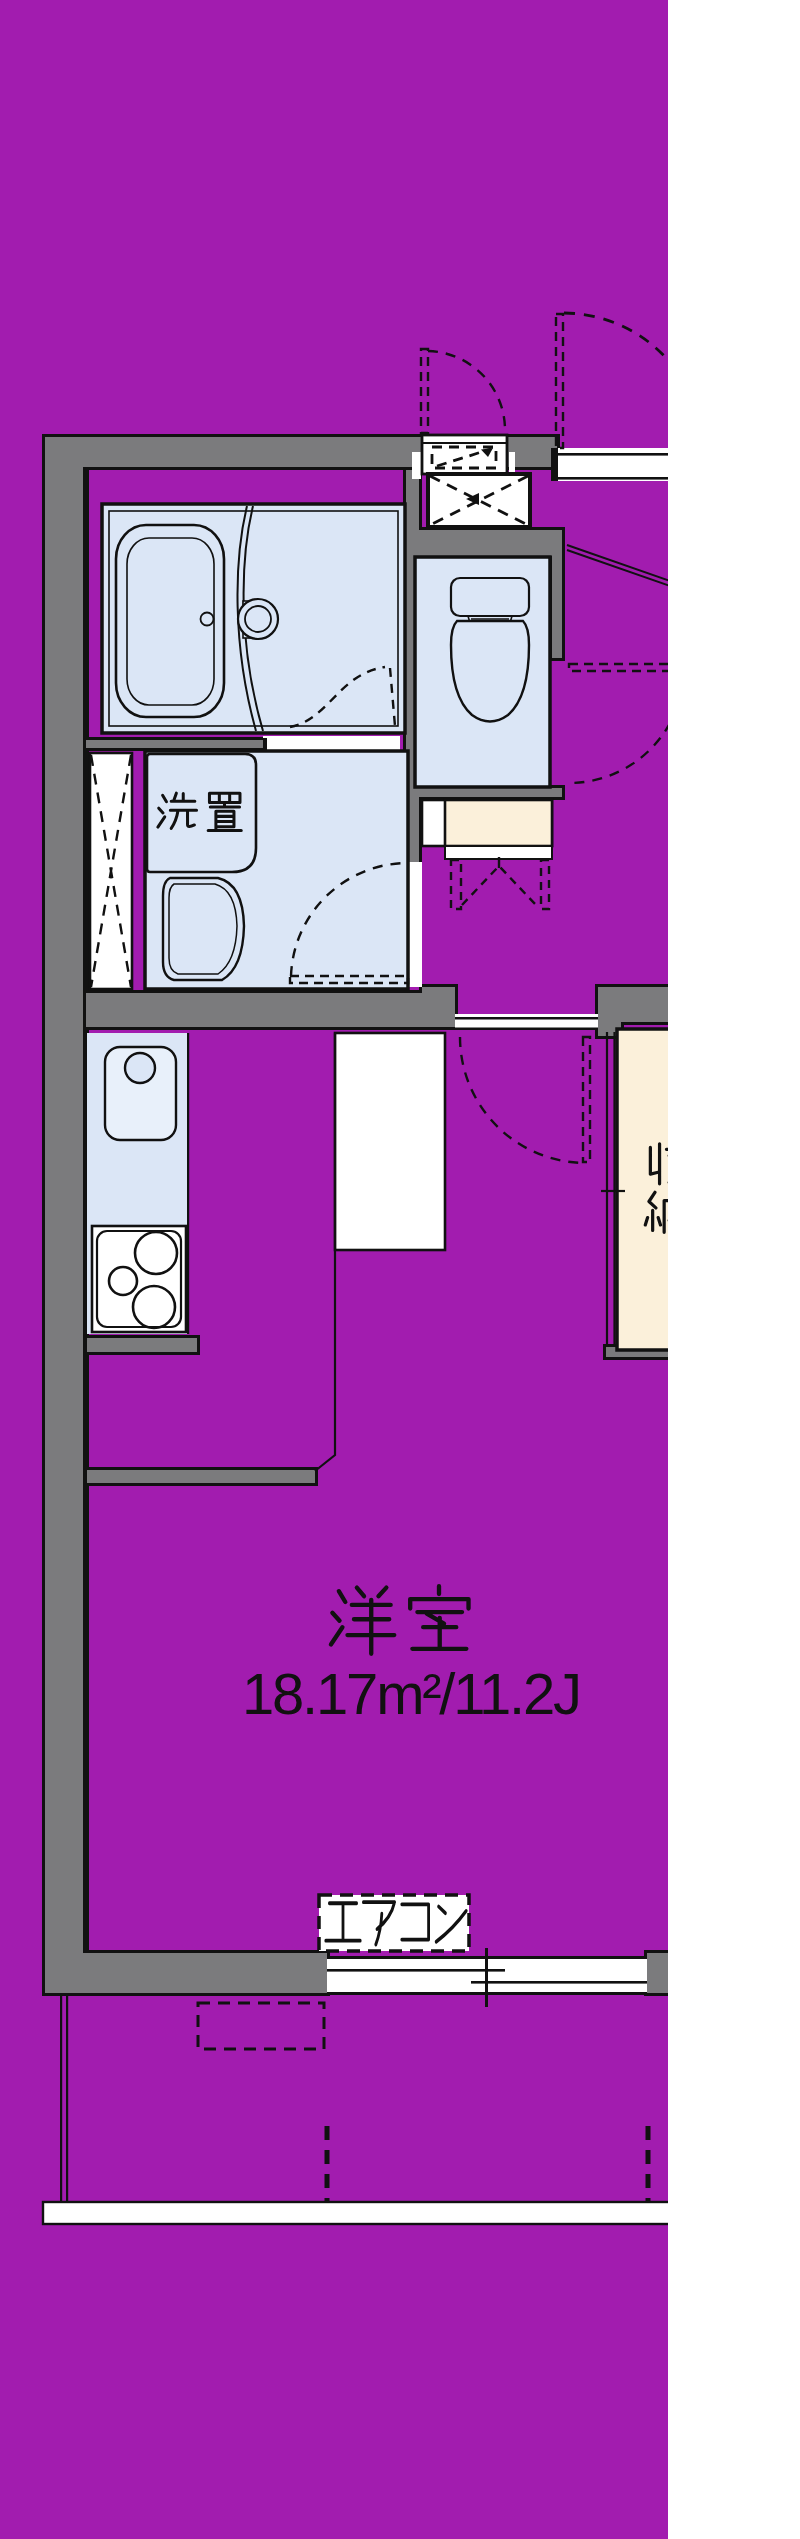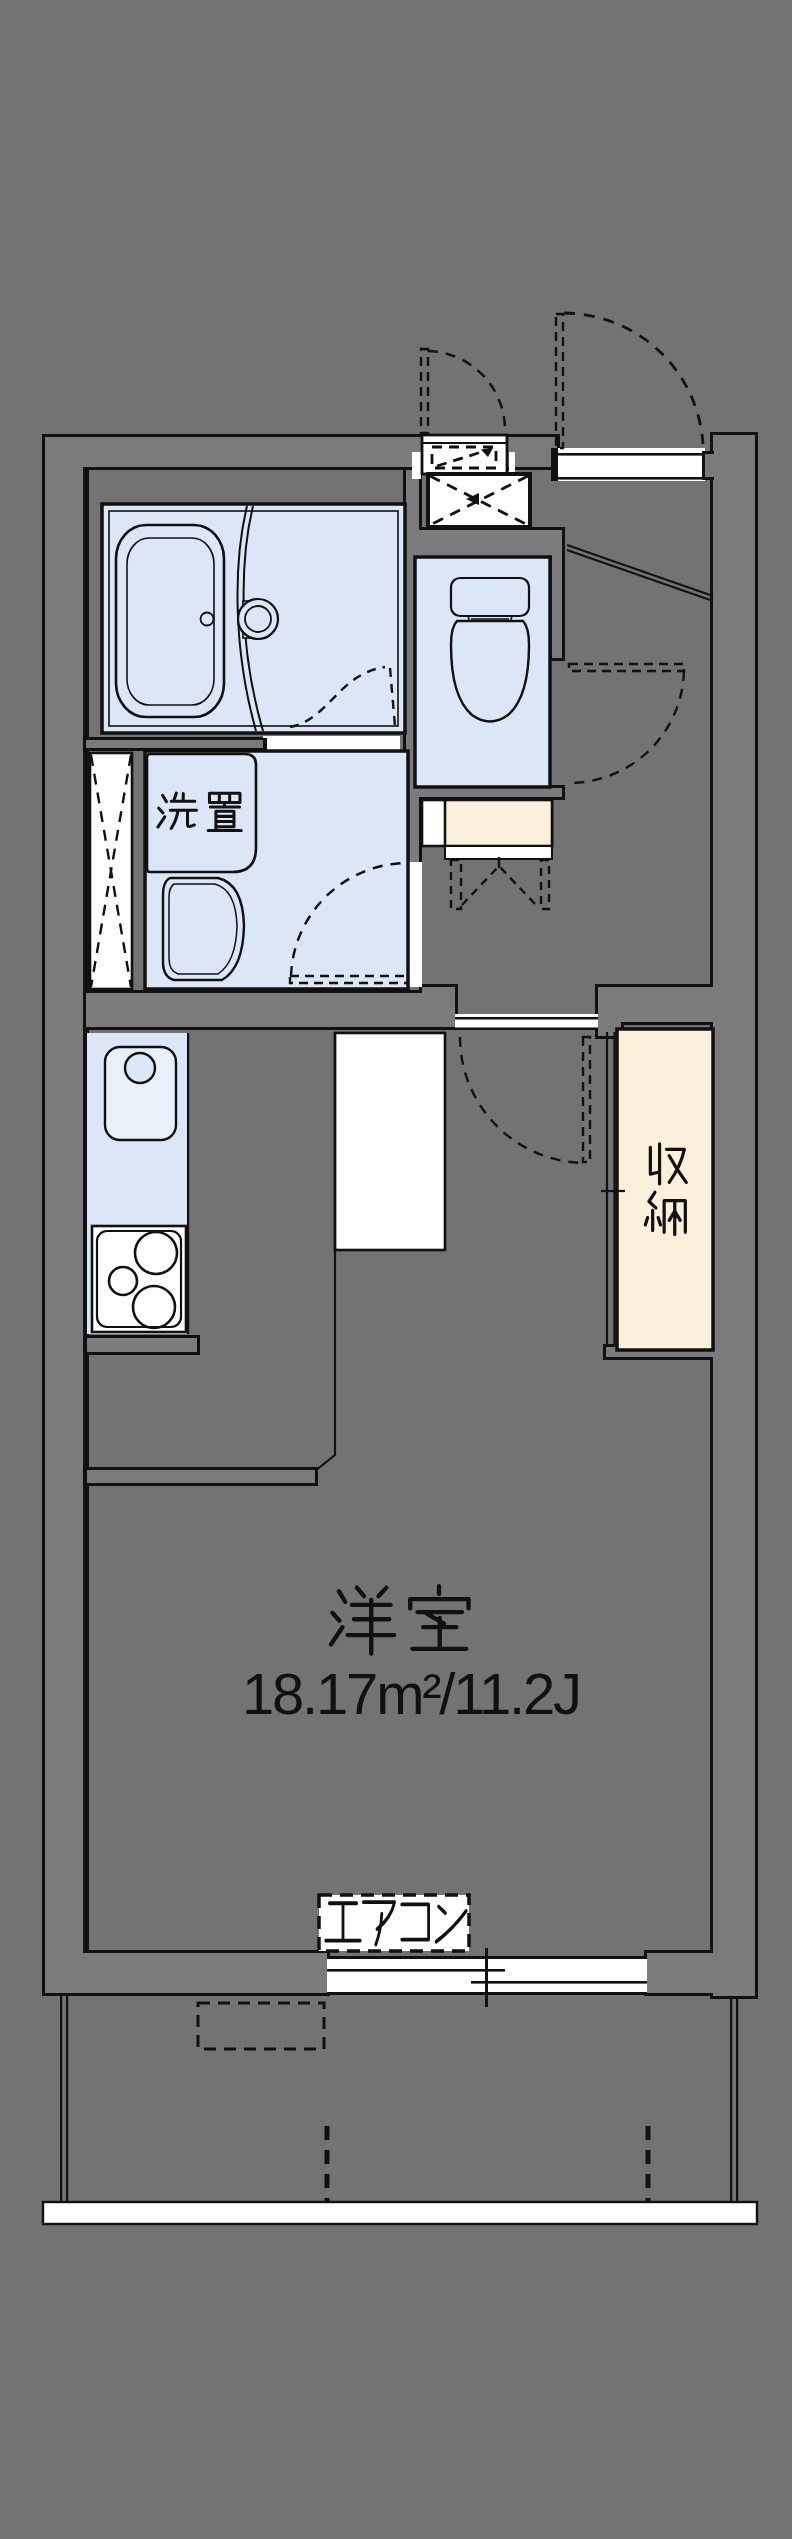--- a/index.html
+++ b/index.html
@@ -1,16 +1,16 @@
 <!DOCTYPE html>
 <html><head>
 <meta charset="utf-8">
 <style>
 html,body{margin:0;padding:0;background:#fff;}
-#page{position:relative;width:792px;height:2539px;background:#737373;overflow:hidden;
+#page{position:relative;width:668px;height:2539px;background:#a21caf;overflow:hidden;
 font-family:"Liberation Sans", sans-serif;text-align:right;}
 svg{position:absolute;left:0;top:0;}
 </style>
 </head>
 <body>
 <div id="page">
 <svg width="800" height="2539" viewBox="0 0 800 2539">
 <g stroke="none">
 
 <g fill="#111111">

